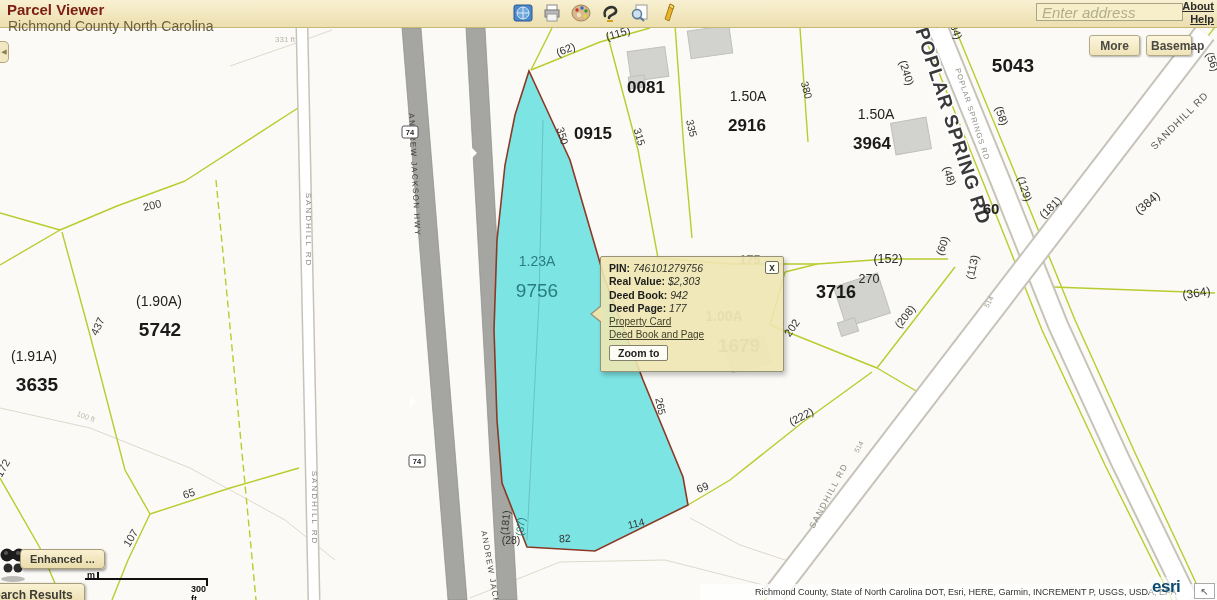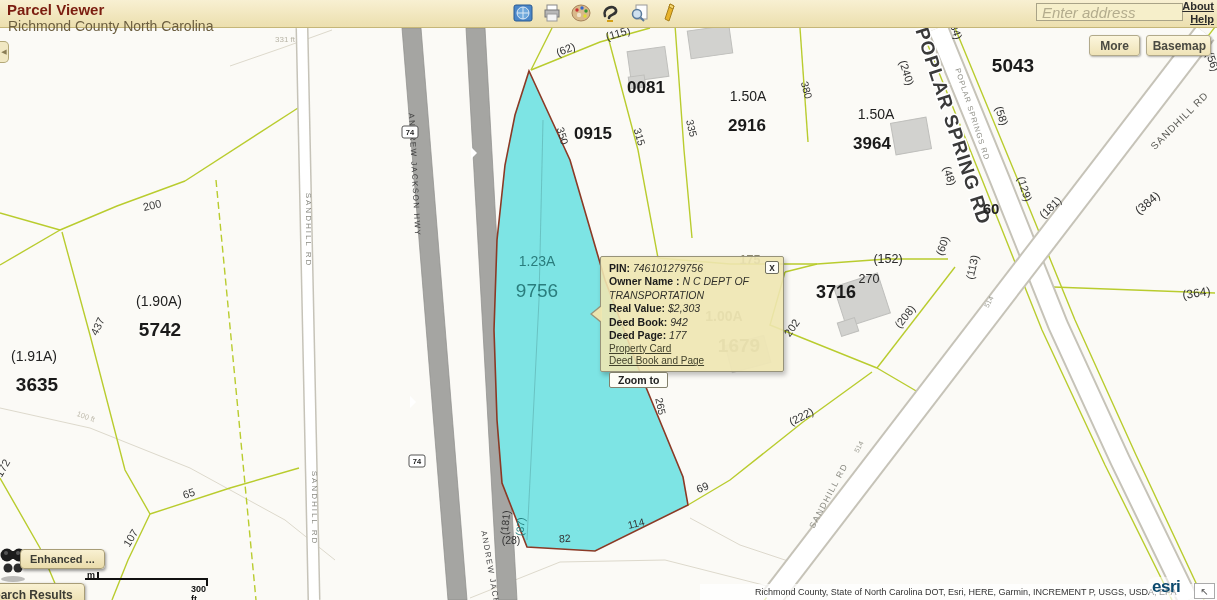--- a/index.html
+++ b/index.html
@@ -27,21 +27,21 @@
   #latlon span { margin-right:14px; }
 
   #panel-tab { position:absolute; left:0; top:41px; width:9px; height:22px; background:#f1e8c3;
     border:1px solid #b3a878; border-left:none; border-radius:0 5px 5px 0; z-index:20;
     font-size:7px; color:#8a7d55; text-align:center; line-height:20px; cursor:pointer; }
 
   .map-btn { position:absolute; height:21px; background:linear-gradient(#fcf6dd,#efe3b7);
     border:1px solid #b2aa8b; border-radius:3px; font-size:12px; font-weight:bold; color:#4a4a42;
     box-shadow:1px 1px 2px rgba(0,0,0,.3); cursor:pointer; z-index:20; padding:0 4px; }
   #more-btn { left:1089px; top:35px; width:51px; }
-  #basemap-btn { left:1146px; top:35px; width:65px;text-align:right; }
+  #basemap-btn { left:1146px; top:35px; width:46px;text-align:right; }
 
   
   #popup { position:absolute; left:600px; top:256px; width:184px; height:116px;
     background:rgba(238,230,177,.9); border:1px solid #97937a; border-radius:2px;
     box-shadow:2px 3px 5px rgba(0,0,0,.25); z-index:15; padding:5px 8px 4px 8px;
     font-size:10.5px; color:#1c1c1c; line-height:1.28; }
   #popup .lbl { font-weight:bold; }
   #popup .val { font-style:italic; color:#30302a; }
   #popup a { display:block; color:#42422c; text-decoration:underline; cursor:pointer; font-size:10px; }
   #popup-close { position:absolute; top:4px; right:4px; width:14px; height:13px; background:#fdfdf8;
@@ -263,21 +263,20 @@
   <div id="panel-tab">◀</div>
 
   <button id="more-btn" class="map-btn">More</button>
   <button id="basemap-btn" class="map-btn">Basemap</button>
 
   <div id="popup">
     <div id="popup-arrow-border"></div>
     <div id="popup-arrow"></div>
     <button id="popup-close">x</button>
     <div><span class="lbl">PIN:</span> <span class="val">746101279756</span></div>
-    <div><span class="lbl">Owner Name :</span> <span class="val">N C DEPT OF TRANSPORTATION</span></div>
     <div><span class="lbl">Real Value:</span> <span class="val">$2,303</span></div>
     <div><span class="lbl">Deed Book:</span> <span class="val">942</span></div>
     <div><span class="lbl">Deed Page:</span> <span class="val">177</span></div>
     <a>Property Card</a>
     <a>Deed Book and Page</a>
     <button id="zoomto-btn">Zoom to</button>
   </div>
 
   <svg id="binoculars" width="26" height="42">
     <ellipse cx="13" cy="38" rx="12" ry="3" fill="rgba(0,0,0,.25)"></ellipse>

